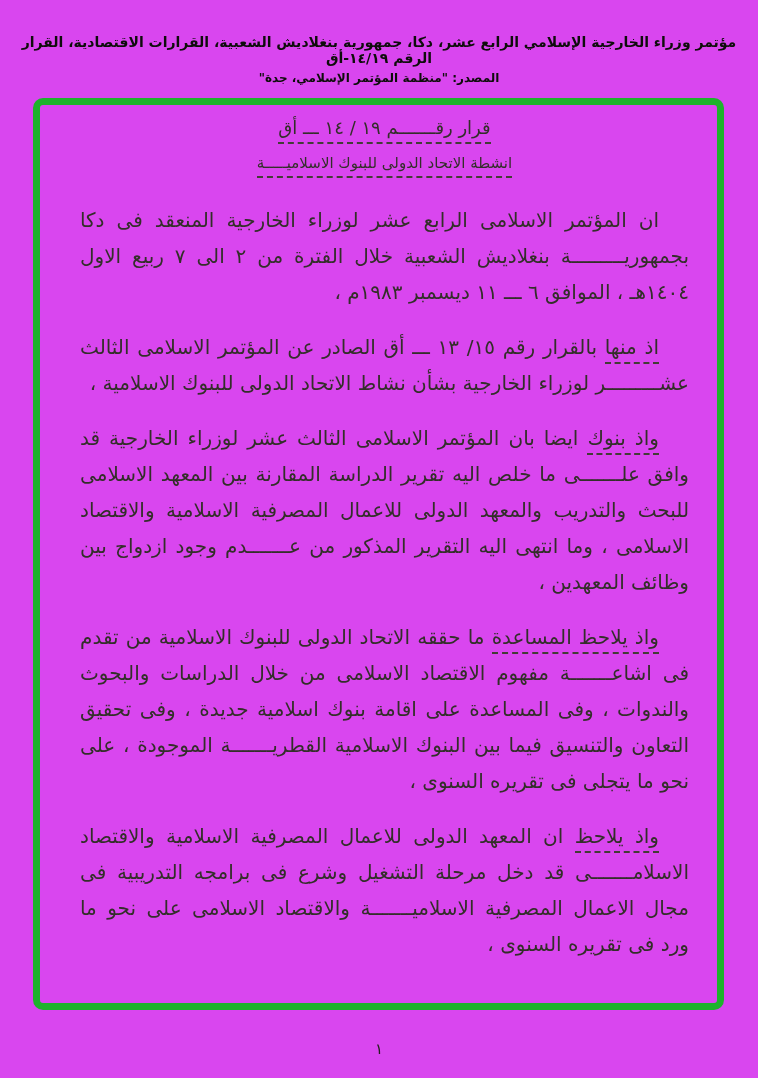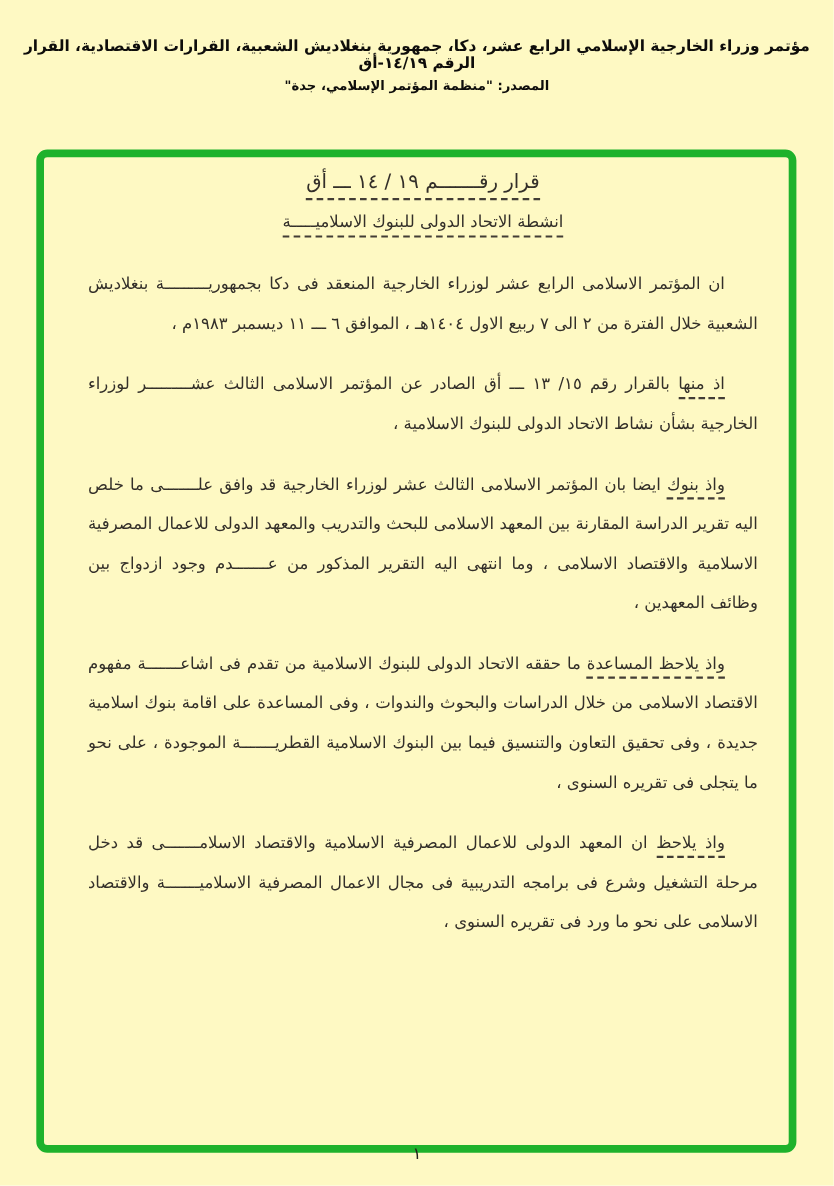--- a/index.html
+++ b/index.html
@@ -1,49 +1,48 @@
 <!DOCTYPE html>
 <html lang="ar" dir="rtl"><head>
 <meta charset="utf-8">
 <style>
   html,body{margin:0;padding:0;background:#ffffff;}
   .page{
     position:relative;
     width:758px;height:1078px;
-    background:#fef9c3;
+    background:#d946ef;
     overflow:hidden;
     font-family:"DejaVu Sans",sans-serif;
     direction:rtl;
   }
   .doc-header{
     position:absolute;top:34px;right:8px;left:8px;
     text-align:center;color:#0e0d0b;
   }
   .doc-header .h1{font-size:14px;font-weight:bold;letter-spacing:0;}
   .doc-header .h2{font-size:12px;font-weight:bold;margin-top:5px;}
   .green-box{
     position:absolute;top:98px;left:33px;
     width:691px;height:912px;
     box-sizing:border-box;
     border:7px solid #1eb22c;
     border-radius:10px;
     padding:10px 28px 0 40px;
     color:#332f29;
-    margin-top:38px;
   }
   .title-block{text-align:center;}
   .t1{font-size:18px;margin-top:2px;}
   .t2{font-size:15px;margin-top:16px;}
   .u-dash{
     border-bottom:2px dashed #423d35;
     padding-bottom:4px;
   }
   .res-body{
     margin-top:30px;
-    font-size:15px;
+    font-size:20px;
     line-height:36px;
     text-align:justify;
   }
   p.para{
     margin:0 0 19px 0;
     text-indent:30px;
   }
   .lead{
     border-bottom:2px dashed #423d35;
     padding-bottom:3px;

